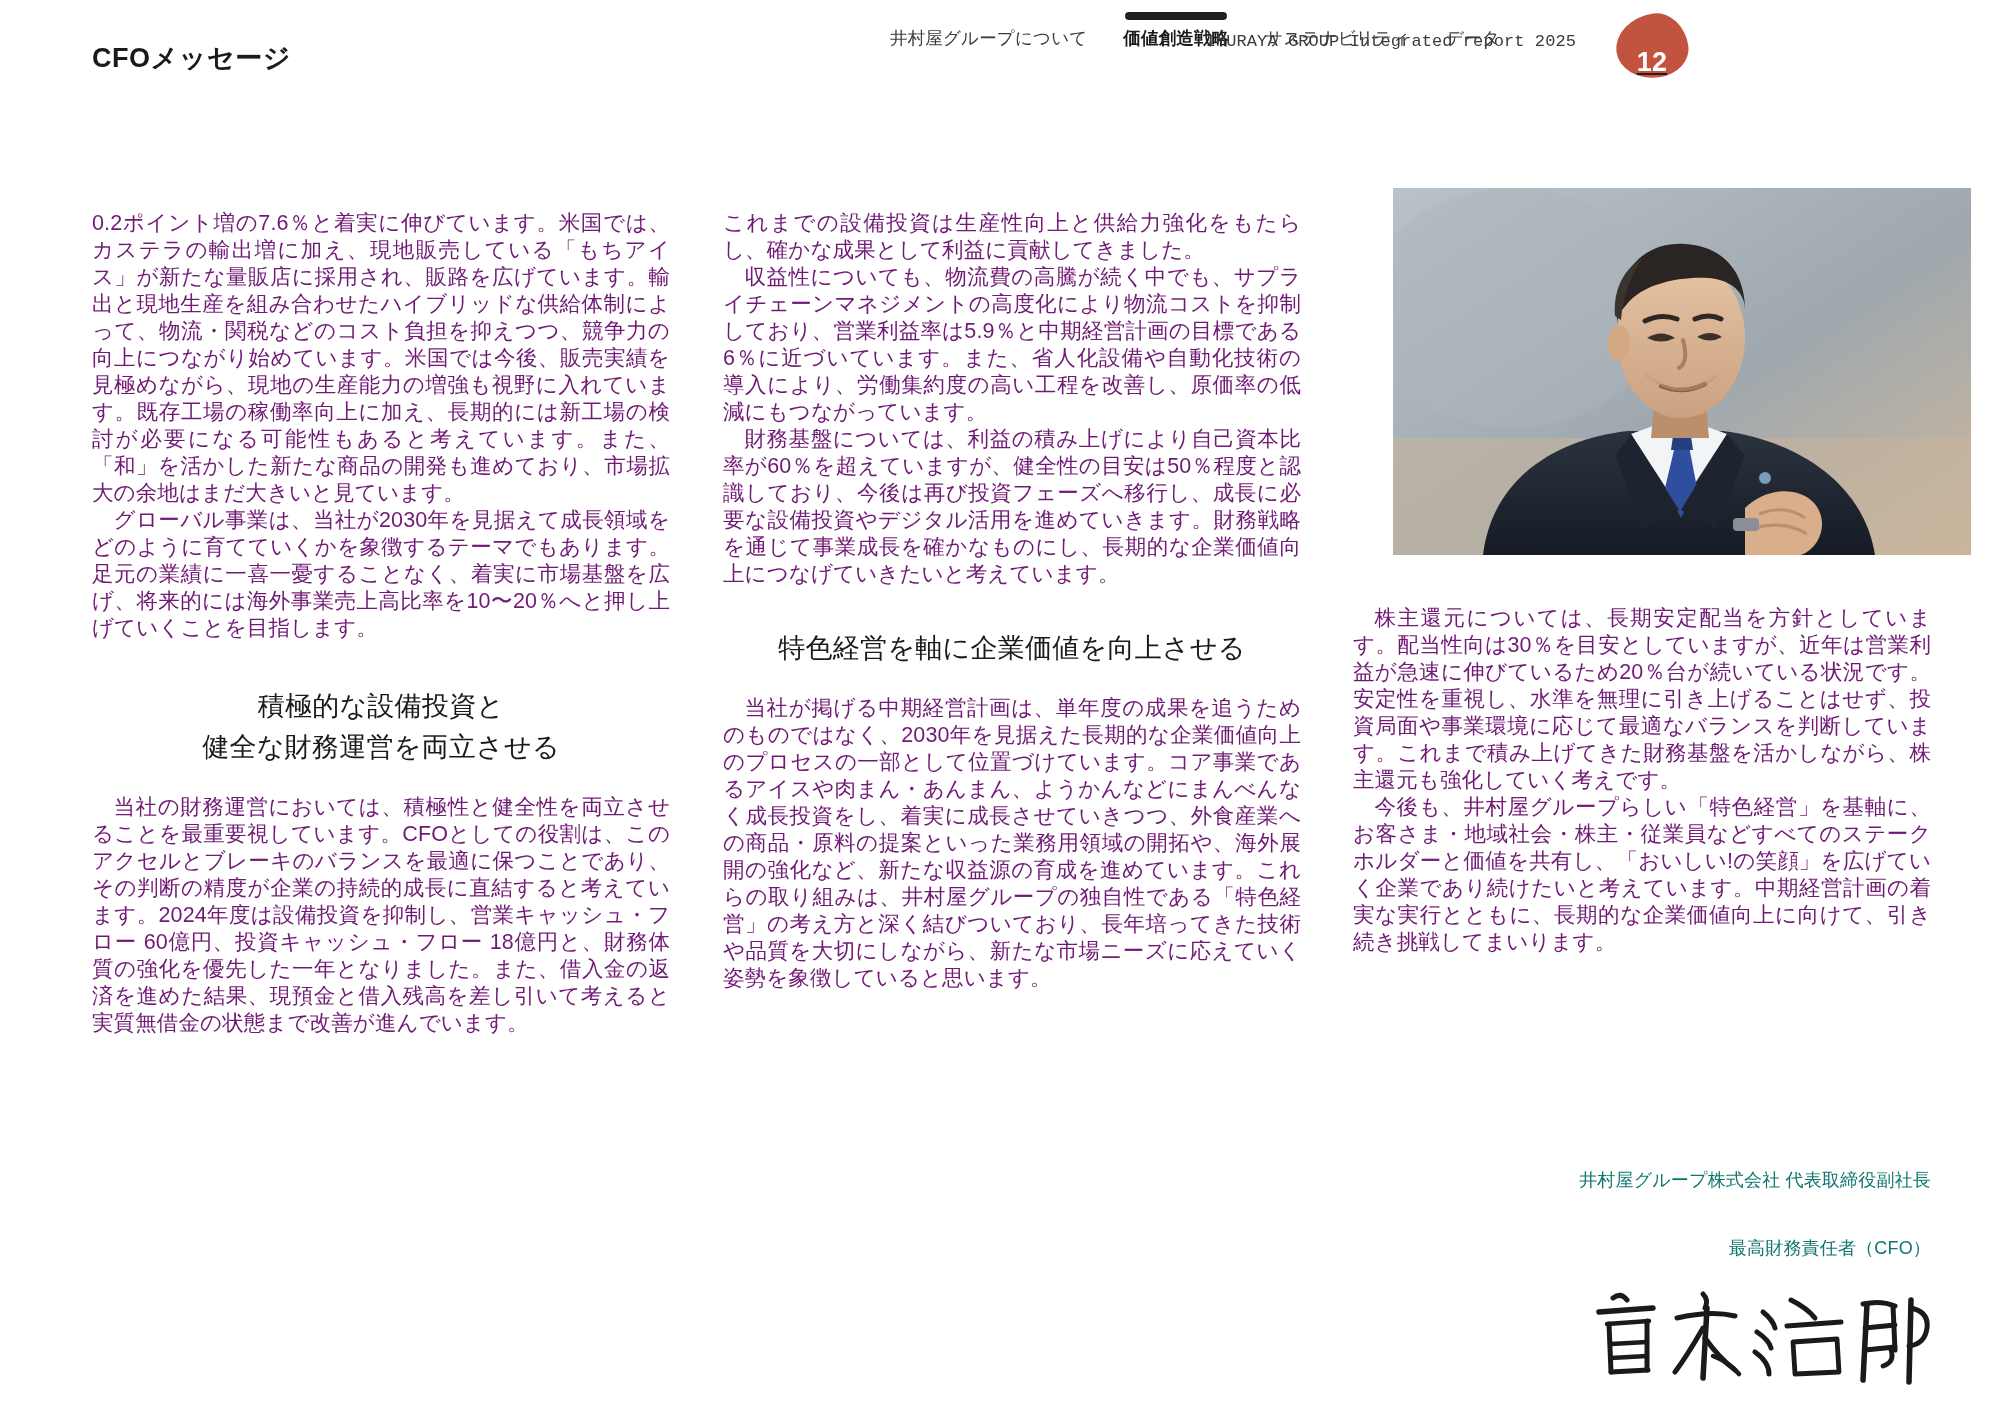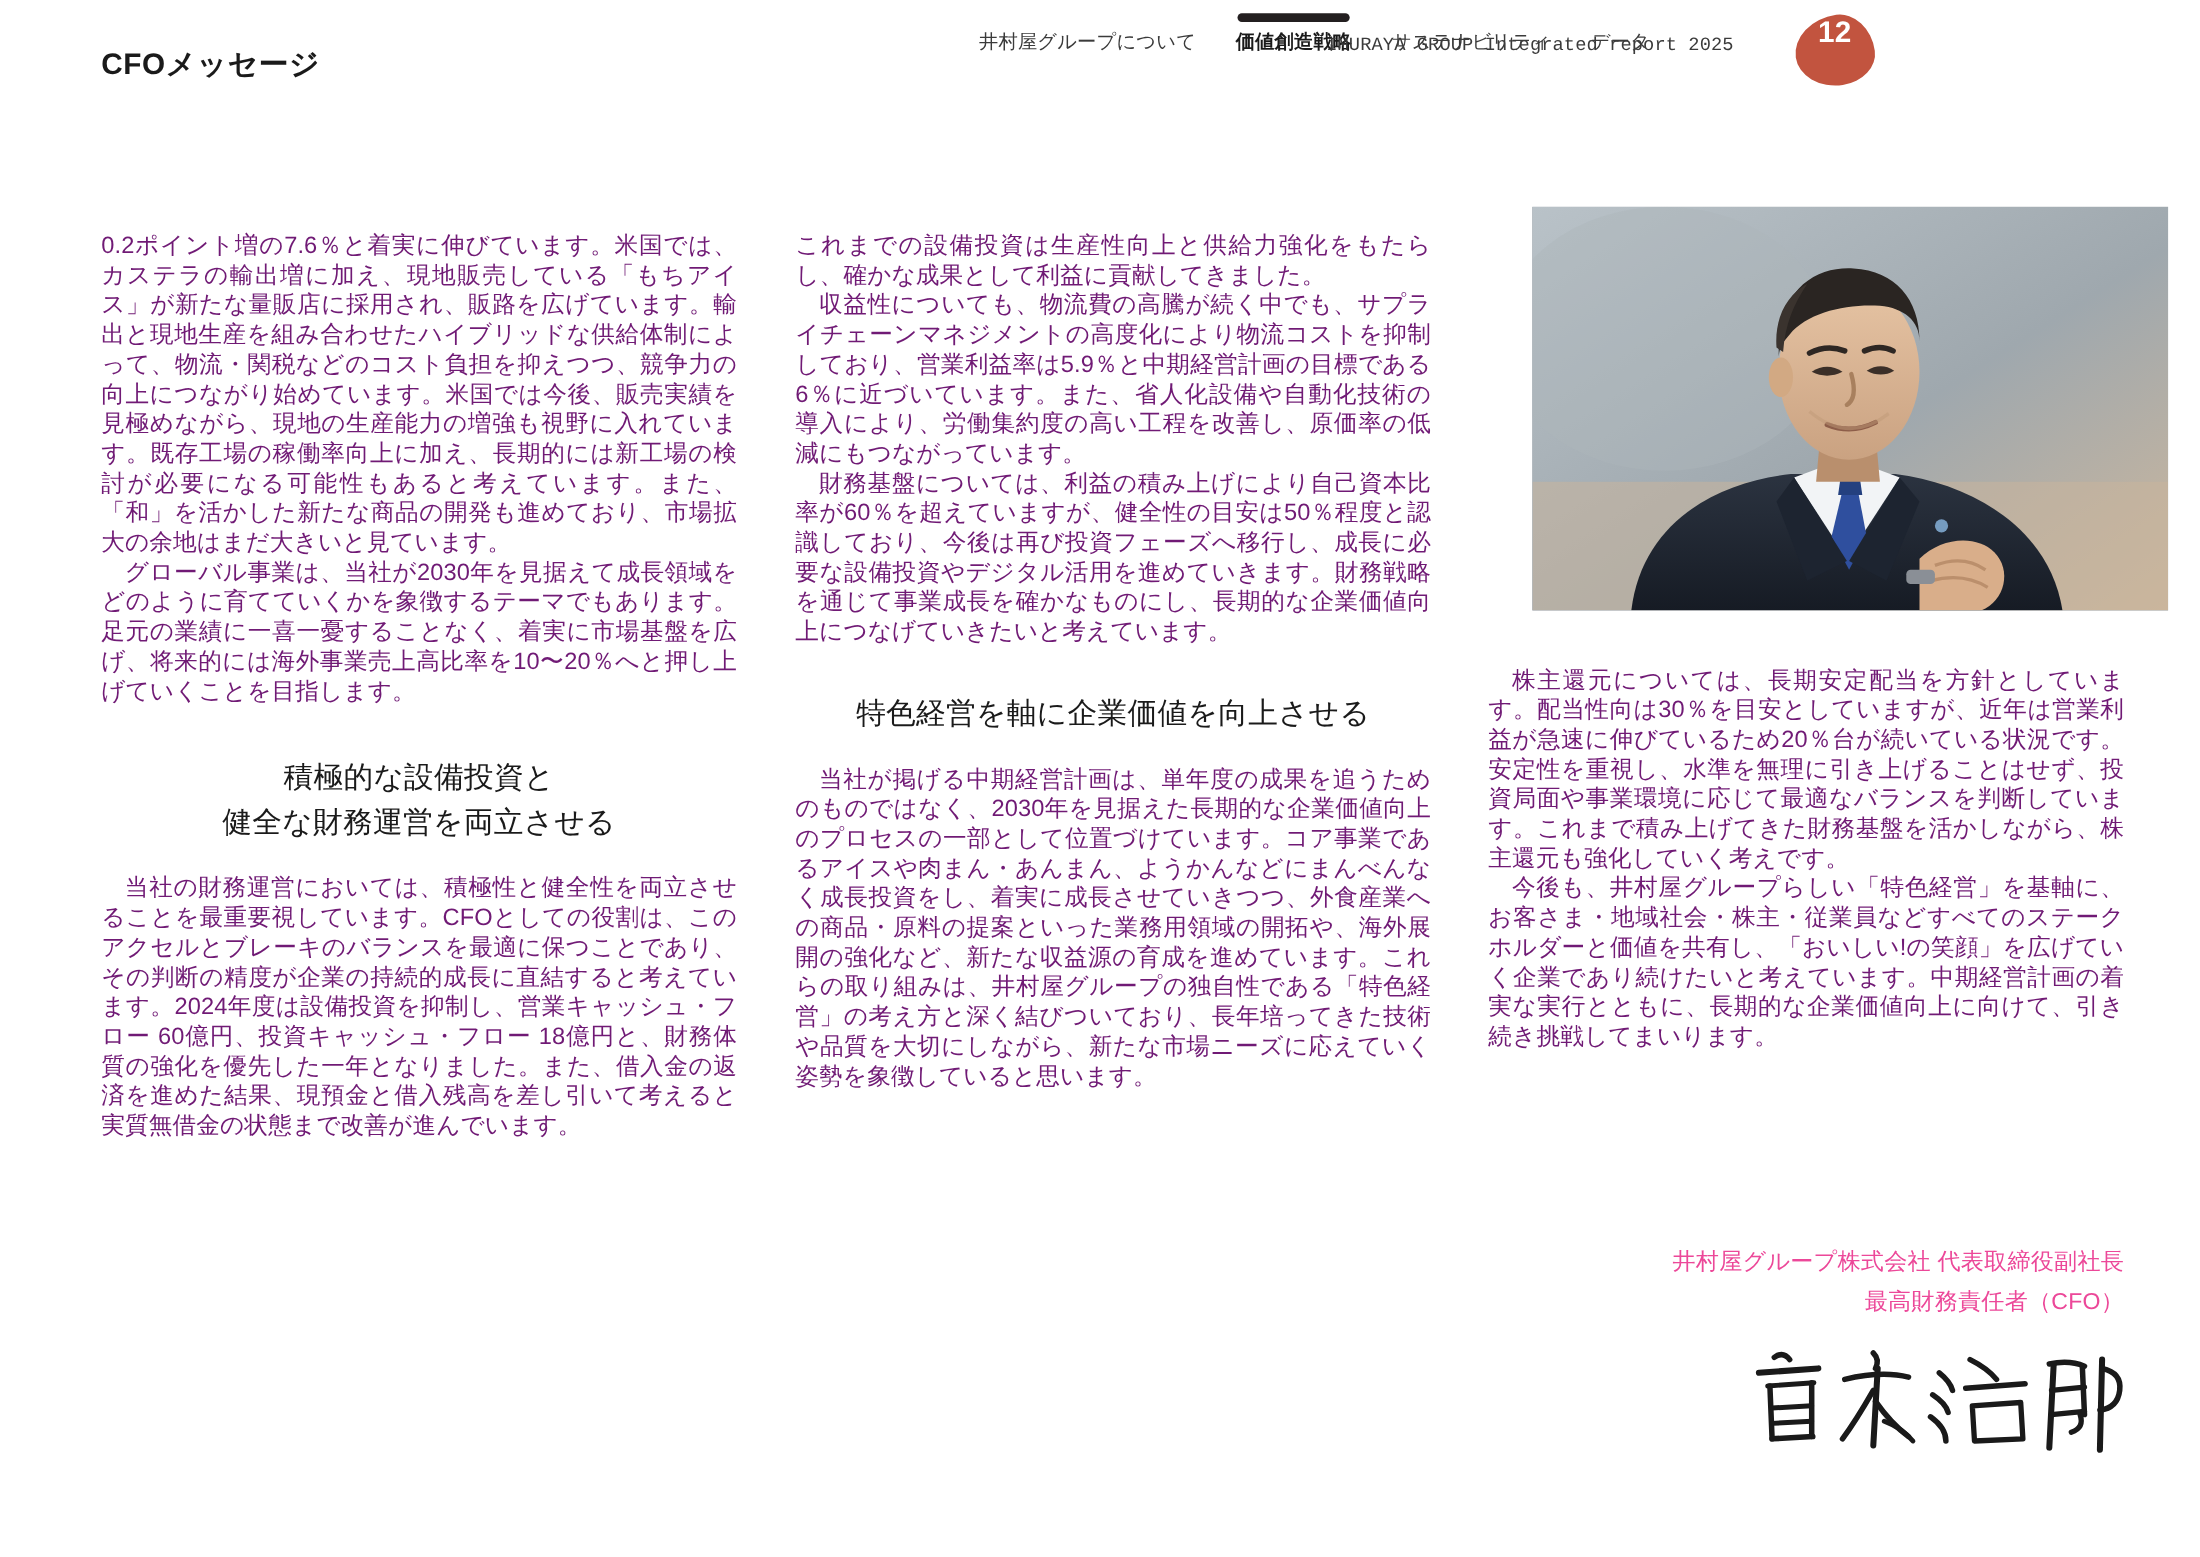--- a/index.html
+++ b/index.html
@@ -71,27 +71,28 @@
     right: 148px;
     top: 32px;
     font-size: 17px;
     color: #3b3b3b;
     letter-spacing: 0.005em;
     white-space: nowrap;
     font-family: Liberation Mono, monospace;
   }
   .page-badge {
     position: absolute;
-    right: 20px;
+    right: 36px;
     top: 14px;
     width: 72px;
     height: 64px;
     display: flex;
-    align-items: flex-start;
+    align-items: flex-end;
     justify-content: center;
+    text-decoration: underline;
   }
   .page-badge .blob {
     position: absolute;
     inset: 0;
     background: #c2543f;
     border-radius: 58% 42% 46% 54% / 52% 58% 42% 48%;
     transform: rotate(-8deg);
   }
   .page-badge .num {
     position: relative;
@@ -162,24 +163,25 @@
 
   
   .signature-block {
     position: absolute;
     left: 1353px;
     top: 1130px;
     width: 578px;
     text-align: right;
   }
   .sig-line {
-    font-size: 21px;
+    font-size: 18px;
     line-height: 36px;
-    color: #ec4899;
+    color: #0f766e;
     letter-spacing: 0.01em;
+    margin-top: 32px;
   }
   .signature-mark {
     margin-top: 20px;
     display: flex;
     justify-content: flex-end;
   }
   .signature-mark svg { display: block; }
 </style>
 </head>
 <body>

